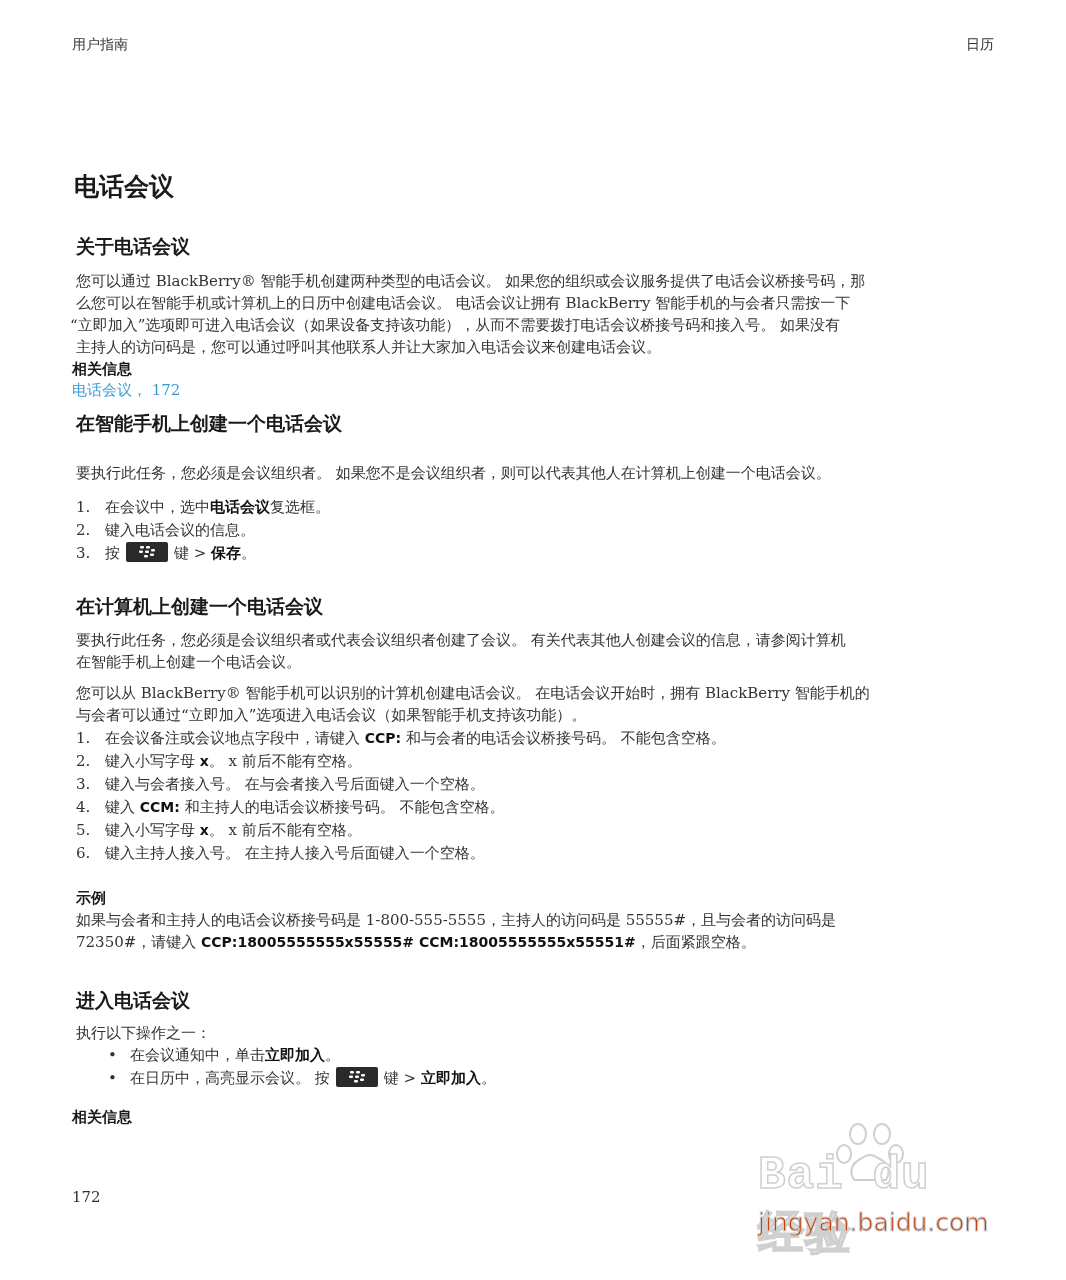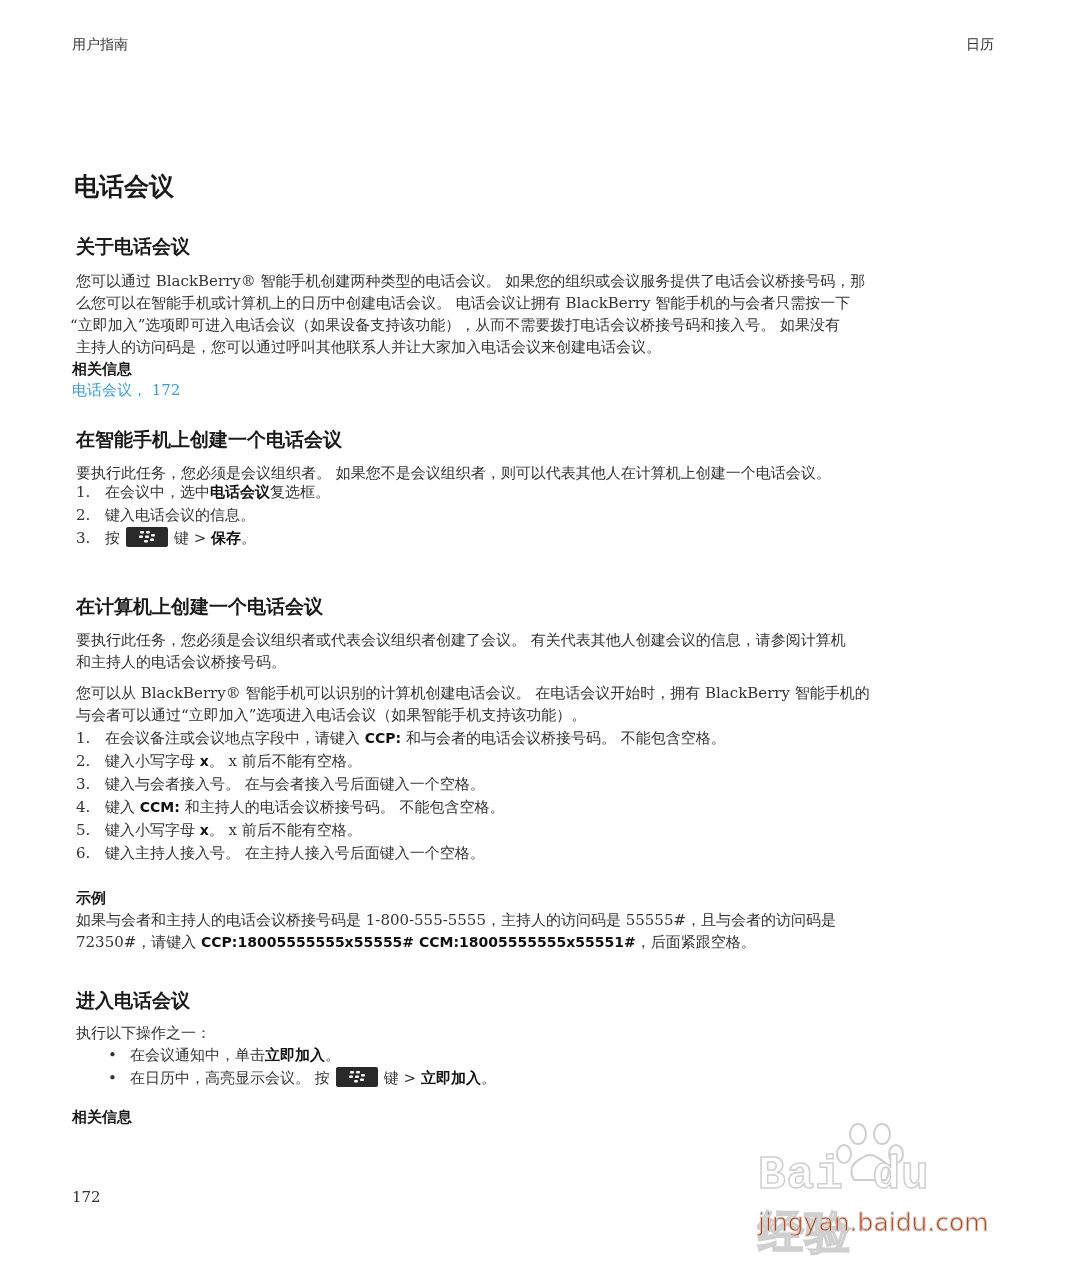--- a/index.html
+++ b/index.html
@@ -42,23 +42,23 @@
   <h2 class="h2" style="top:234px">关于电话会议</h2>
   <div class="p" style="top:270px">
     <div>您可以通过 BlackBerry® 智能手机创建两种类型的电话会议。 如果您的组织或会议服务提供了电话会议桥接号码，那</div>
     <div>么您可以在智能手机或计算机上的日历中创建电话会议。 电话会议让拥有 BlackBerry 智能手机的与会者只需按一下</div>
     <div style="margin-left:-6px">“立即加入”选项即可进入电话会议（如果设备支持该功能），从而不需要拨打电话会议桥接号码和接入号。 如果没有</div>
     <div>主持人的访问码是，您可以通过呼叫其他联系人并让大家加入电话会议来创建电话会议。</div>
   </div>
   <div class="rel" style="top:360px">相关信息</div>
   <a class="link" style="top:381px">电话会议， 172</a>
 
-  <h2 class="h2" style="top:427px">在智能手机上创建一个电话会议</h2>
+  <h2 class="h2" style="top:411px">在智能手机上创建一个电话会议</h2>
   <div class="p" style="top:462px">要执行此任务，您必须是会议组织者。 如果您不是会议组织者，则可以代表其他人在计算机上创建一个电话会议。</div>
-  <ol style="top:481px">
+  <ol style="top:496px">
     <li>
       <span class="num">1.</span><span>在会议中，选中</span><b class="ui">电话会议</b><span>复选框。</span>
     </li>
     <li>
       <span class="num">2.</span><span>键入电话会议的信息。</span>
     </li>
     <li>
       <span class="num">3.</span><span>按</span><span class="bbkey"><svg width="16" height="14" viewBox="0 0 16 14">
             <g fill="#fff">
               <rect x="1" y="1" width="4" height="2.5" rx="1"></rect>
@@ -69,21 +69,21 @@
               <rect x="5" y="10" width="4" height="2.5" rx="1"></rect>
               <rect x="11" y="8.5" width="4" height="2.5" rx="1"></rect>
             </g>
           </svg></span><span>键 &gt; </span><b class="ui">保存</b><span>。</span>
     </li>
   </ol>
 
   <h2 class="h2" style="top:594px">在计算机上创建一个电话会议</h2>
   <div class="p" style="top:629px">
     <div>要执行此任务，您必须是会议组织者或代表会议组织者创建了会议。 有关代表其他人创建会议的信息，请参阅计算机</div>
-    <div>和主持人的电话会议桥接号码。</div>
+    <div>在智能手机上创建一个电话会议。</div>
   </div>
   <div class="p" style="top:682px">
     <div>您可以从 BlackBerry® 智能手机可以识别的计算机创建电话会议。 在电话会议开始时，拥有 BlackBerry 智能手机的</div>
     <div>与会者可以通过“立即加入”选项进入电话会议（如果智能手机支持该功能）。</div>
   </div>
   <ol style="top:727px">
     <li><span class="num">1.</span><span>在会议备注或会议地点字段中，请键入 </span><code class="k">CCP:</code><span> 和与会者的电话会议桥接号码。 不能包含空格。</span></li>
     <li><span class="num">2.</span><span>键入小写字母 </span><code class="k">x</code><span>。 x 前后不能有空格。</span></li>
     <li><span class="num">3.</span><span>键入与会者接入号。 在与会者接入号后面键入一个空格。</span></li>
     <li><span class="num">4.</span><span>键入 </span><code class="k">CCM:</code><span> 和主持人的电话会议桥接号码。 不能包含空格。</span></li>

